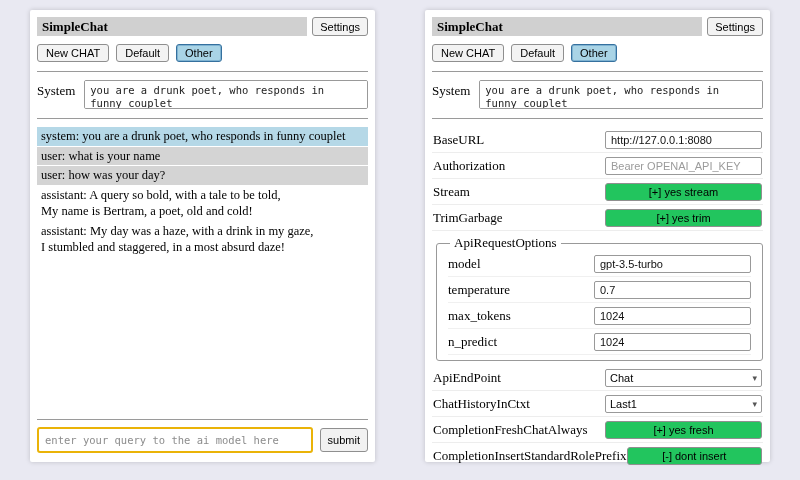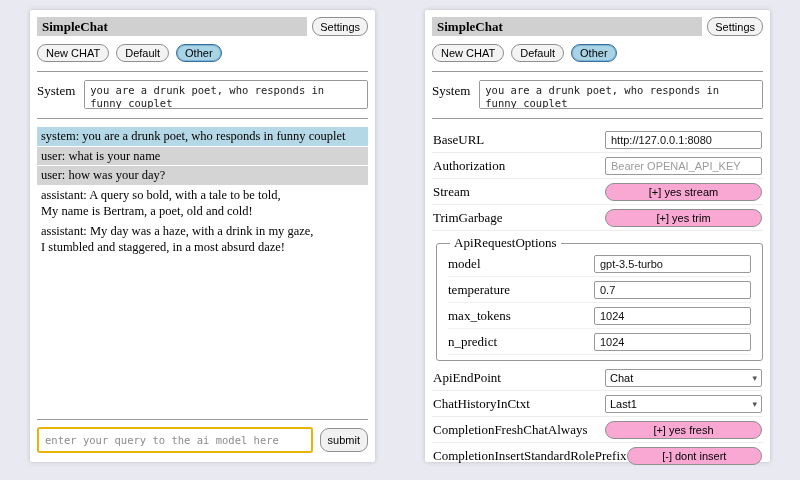--- a/index.html
+++ b/index.html
@@ -23,21 +23,21 @@
   .titlebar {
     flex: 1; background: #d0d0d0;
     font-weight: bold; font-size: 13px; color: #000;
     padding: 2px 5px; line-height: 15px;
   }
   button {
     font-family: "Liberation Sans", sans-serif;
     font-size: 11px; color: #000;
     background: #f3f3f3;
     border: 1px solid #8f8f8f;
-    border-radius: 9px;
+    border-radius: 3px;
     padding: 2px 7px;
     cursor: pointer;
   }
   .session-row { display: flex; gap: 7px; margin: 8px 0 2px 0; }
   .session-row button { padding: 2px 8px; }
   .session-row button.active {
     background: #a9d4e6;
     border: 1px solid #35709e;
     box-shadow: 0 0 0 1px #7fb3d2 inset;
   }
@@ -66,21 +66,21 @@
     padding: 3px 1px; border-bottom: 1px solid #ededed;
   }
   .set-row:last-child { border-bottom: 0; }
   .set-label { flex: 1; font-size: 13px; color: #000; }
   .set-control { width: 157px; position: relative; }
   .set-control input[type="text"] {
     width: 100%; font-family: "Liberation Sans", sans-serif; font-size: 11px;
     border: 1px solid #999; border-radius: 2px; padding: 2px 5px; color: #111;
   }
   .set-control input[type="text"]::placeholder { color: #9b9b9b; }
-  .set-control button { width: 100%; padding: 2px 0; background: #f9a8d4; }
+  .set-control button { width: 100%; padding: 2px 0; background: #22c55e; }
   .set-control select {
     width: 100%; font-family: "Liberation Sans", sans-serif; font-size: 11px;
     border: 1px solid #999; border-radius: 2px; padding: 2px 4px;
     background: #fff; appearance: none; -webkit-appearance: none;
   }
   .select-chevron {
     position: absolute; right: 5px; top: 50%;
     transform: translateY(-54%);
     font-size: 9px; color: #555; pointer-events: none;
     font-family: "DejaVu Sans", sans-serif;

